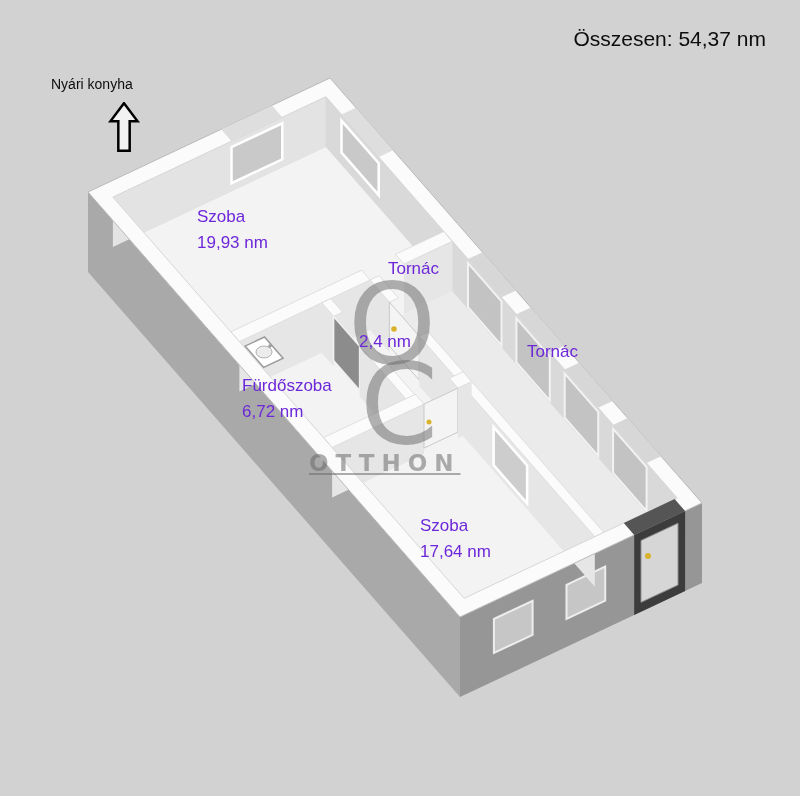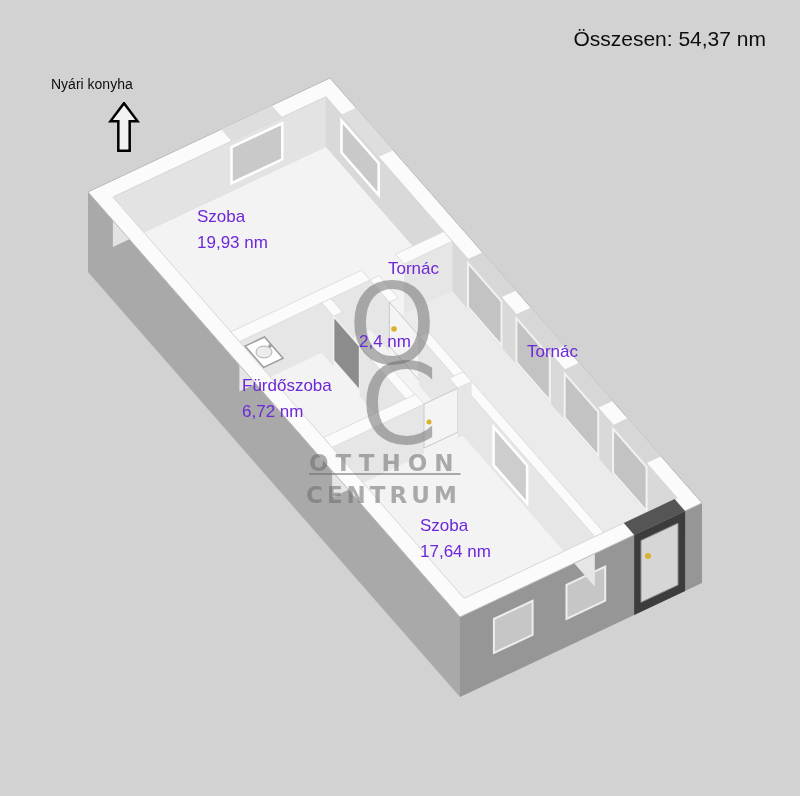--- a/index.html
+++ b/index.html
@@ -125,21 +125,20 @@
       <polygon points="245.1,346.1 264.5,337 283.1,358.2 263.7,367.4" fill="#ffffff" stroke="#9c9c9c" stroke-width="1.5"></polygon>
       <ellipse cx="264" cy="352" rx="8" ry="6" fill="#ececec" stroke="#b0b0b0" stroke-width="1"></ellipse>
       <circle cx="270" cy="346" r="1.8" fill="#9c9c9c"></circle>
     </g>
   </svg>
 
   <div class="watermark">
     <span class="wm-letter wm-o">O</span>
     <span class="wm-letter wm-c">C</span>
     <span class="wm-line wm-line1">OTTHON</span>
-    <span class="wm-line wm-line2">CENTRUM</span>
   </div>
 
   <div class="total-label">Összesen: 54,37 nm</div>
 
   <div class="outside-label">Nyári konyha</div>
   <div class="up-arrow">
     <svg width="32" height="50" viewBox="0 0 26 44">
       <path d="M13 1 L25 17 L18 17 L18 43 L8 43 L8 17 L1 17 Z" fill="#f2f2f2" stroke="#000000" stroke-width="2.2" stroke-linejoin="miter"></path>
     </svg>
   </div>

